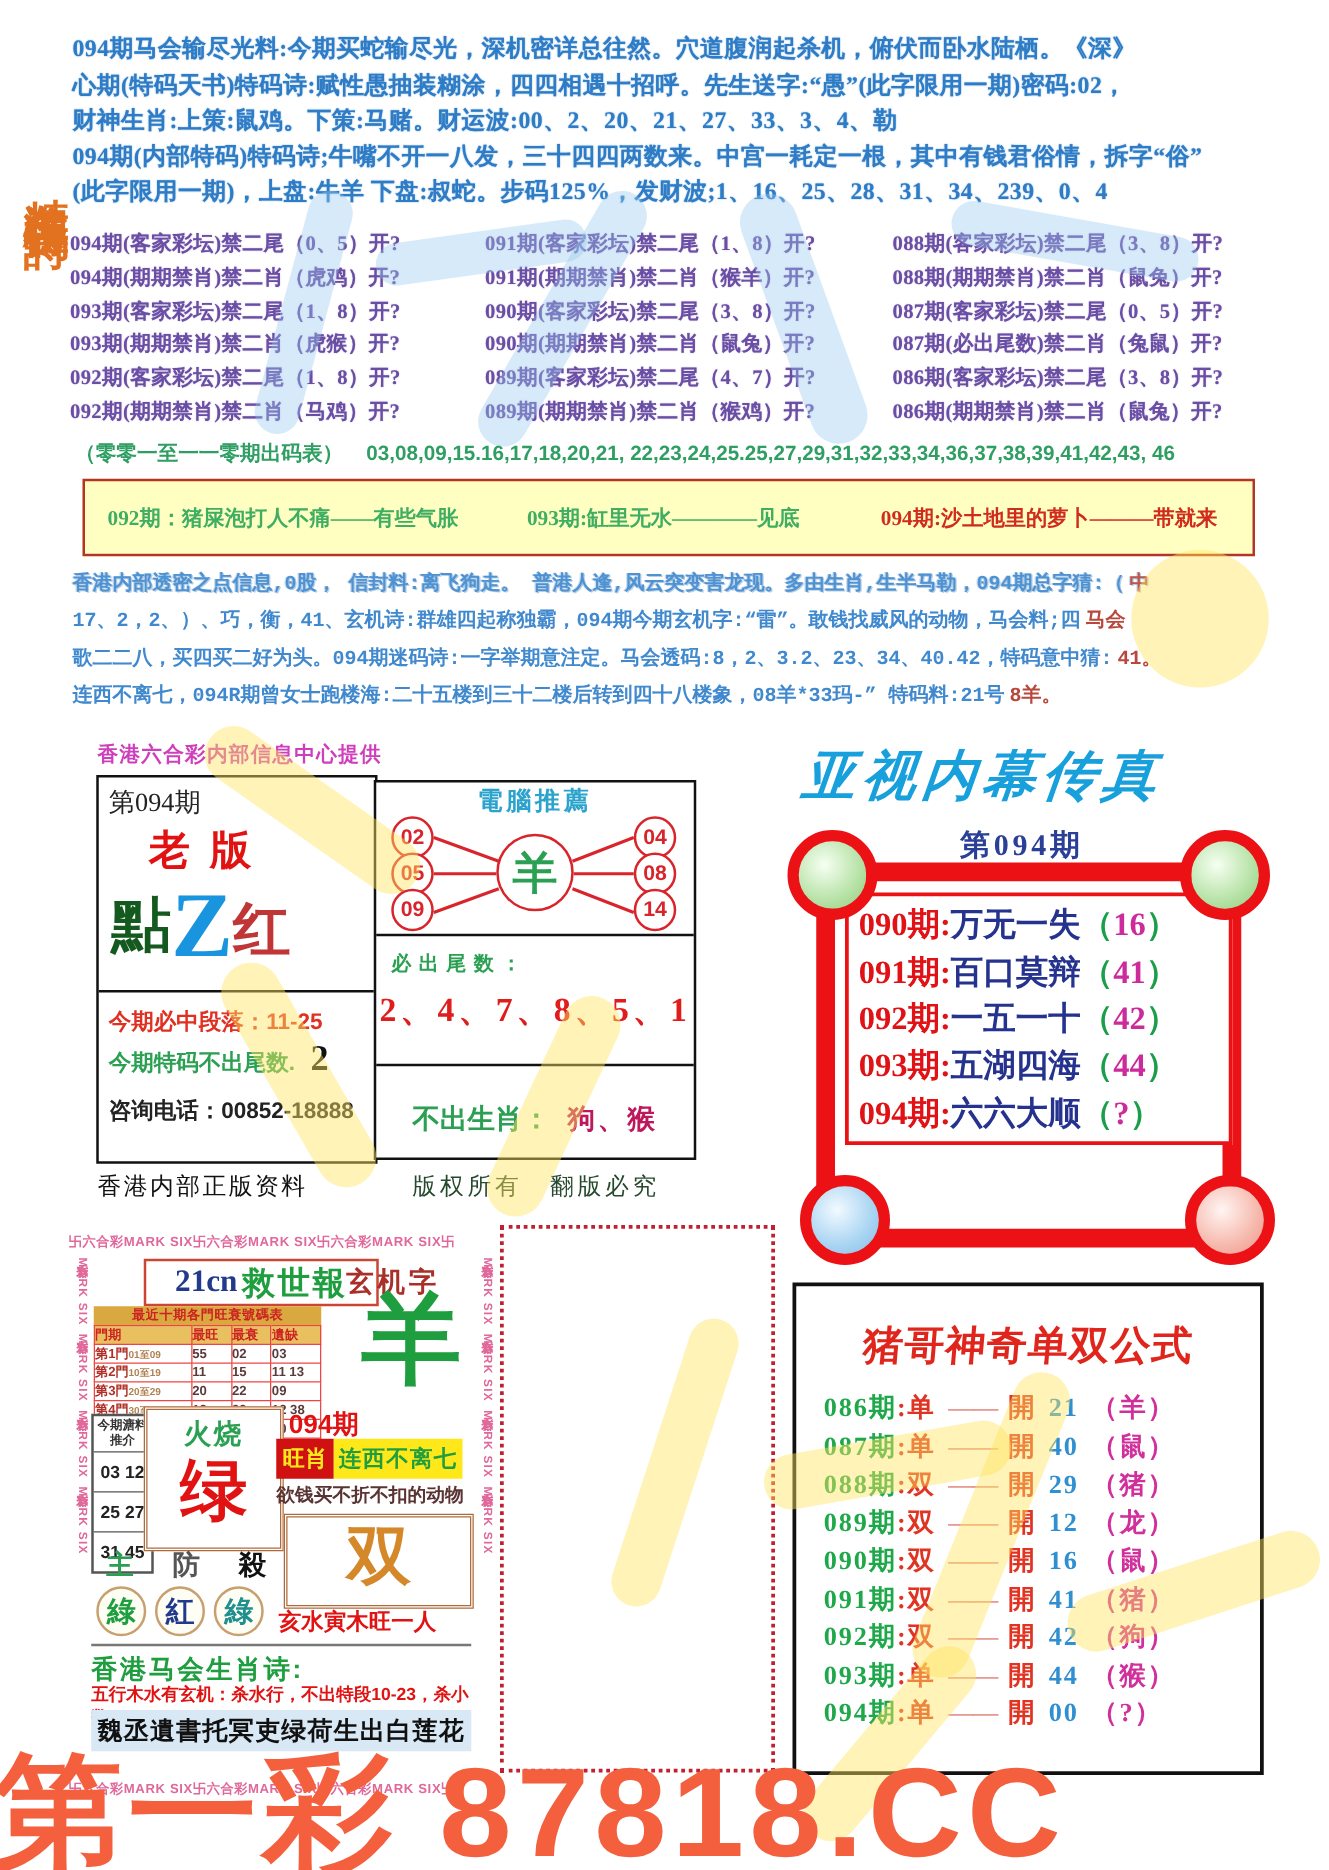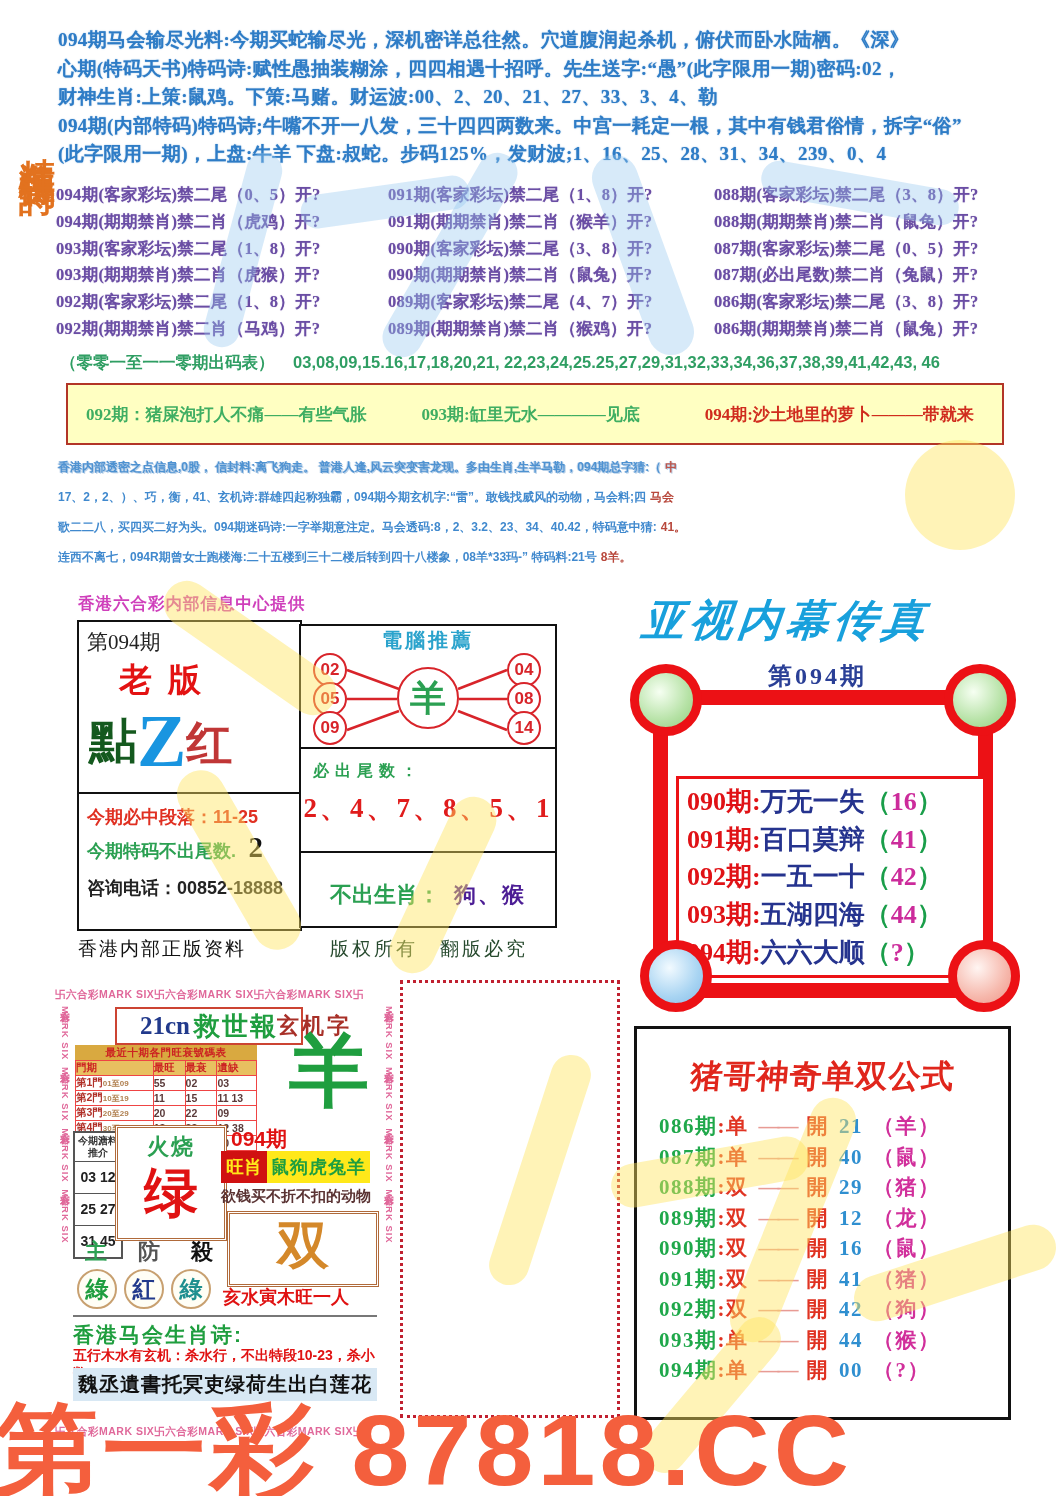--- a/index.html
+++ b/index.html
@@ -21,21 +21,21 @@
   .chuma{position:absolute;left:60px;top:352px;width:1000px;color:#2f9e63;font-weight:bold;
          font-size:16.5px;z-index:3;white-space:nowrap;}
   
   .ybox{position:absolute;left:66px;top:383px;width:934px;height:58px;background:#ffffc2;
         border:2px solid #b23527;display:flex;align-items:center;z-index:3;
         font-size:17px;font-weight:bold;font-family:"Liberation Serif",serif;}
   .ybox .g{color:#3fae62;} .ybox .r{color:#d02c1e;}
   .ybox .i1{margin-left:18px;} .ybox .i2{margin-left:55px;} .ybox .i3{margin-left:65px;}
   
   .midlines{position:absolute;left:58px;top:452px;width:952px;color:#4089ce;font-weight:bold;
-            font-size:12px;line-height:30px;z-index:3;font-family:Liberation Sans, sans-serif;}
+            font-size:16px;line-height:30px;z-index:3;font-family:Liberation Mono, monospace;}
   .midlines .mark{color:#b8483c;margin-left:4px;}
   .blurline{text-shadow:1px 1px 0 rgba(110,160,210,.55), -1px 0 0 rgba(130,170,215,.45);opacity:.92;}
   
   .ic-header{position:absolute;left:78px;top:593px;color:#cf3fbb;font-size:16.5px;font-weight:bold;
              letter-spacing:1px;z-index:3;}
   .ic-box{position:absolute;left:77px;top:620px;width:221px;height:307px;border:2px solid #111;
           background:#fff;z-index:3;}
   .ic-top{height:170px;border-bottom:2px solid #111;position:relative;}
   .ic-period{position:absolute;left:8px;top:6px;font-size:21px;color:#222;font-family:"Liberation Serif",serif;}
   .ic-laoban{position:absolute;left:40px;top:36px;font-size:33px;font-weight:bold;color:#e31212;
@@ -62,31 +62,31 @@
         background:#fff;box-sizing:border-box;}
   .bigc{position:absolute;width:62px;height:62px;border:2.5px solid #d8242a;border-radius:50%;
         color:#2ba052;font-size:36px;font-weight:bold;display:flex;align-items:center;justify-content:center;
         background:#fff;box-sizing:border-box;left:96px;top:16px;}
   .pc-s2{height:90px;border-bottom:2px solid #111;}
   .pc-taillabel{color:#2ba052;font-size:16px;font-weight:bold;letter-spacing:6px;margin:12px 0 0 12px;}
   .pc-tails{color:#e01c1c;font-size:27px;font-weight:bold;letter-spacing:3px;text-align:center;margin-top:8px;
             font-family:"Liberation Serif",serif;}
   .pc-s3{height:84px;display:flex;align-items:center;justify-content:center;}
   .pc-banlabel{color:#2ba052;font-size:22px;font-weight:bold;}
-  .pc-ban{color:#4c1d95;font-size:22px;font-weight:bold;margin-left:14px;letter-spacing:2px;}
+  .pc-ban{color:#be185d;font-size:22px;font-weight:bold;margin-left:14px;letter-spacing:2px;}
   .pc-footer{position:absolute;left:330px;top:936px;color:#274a2e;font-size:19px;letter-spacing:3px;z-index:3;
              font-family:"Liberation Serif",serif;}
   
   .as-title{position:absolute;left:642px;top:592px;color:#18a0dc;font-size:43px;font-weight:bold;
             letter-spacing:5px;transform:skewX(-6deg);z-index:3;font-family:"Liberation Serif",serif;font-style:italic;}
   .as-period{position:absolute;left:768px;top:660px;color:#2a3f96;font-size:24px;font-weight:bold;
              letter-spacing:3px;z-index:3;font-family:"Liberation Serif",serif;}
   .as-frame{position:absolute;left:653px;top:690px;width:340px;height:308px;border:15px solid #ec1115;
             border-radius:26px;z-index:3;box-sizing:border-box;background:#fff;}
-  .as-inner{position:absolute;left:676px;top:776px;width:310px;height:202px;border:3px solid #ec1115;
+  .as-inner{position:absolute;left:676px;top:714px;width:310px;height:202px;border:3px solid #ec1115;
             z-index:5;background:#fff;display:flex;flex-direction:column;justify-content:space-around;
             padding:4px 8px;box-sizing:border-box;font-family:"Liberation Serif",serif;}
   .as-row{font-size:26px;font-weight:bold;white-space:nowrap;}
   .as-p{color:#e01216;} .as-t{color:#25338e;} .as-par{color:#1a9e4a;} .as-n{color:#cc2b9b;}
   .ball{position:absolute;width:72px;height:72px;border-radius:50%;border:9px solid #ec1115;
         box-sizing:border-box;z-index:6;}
   .ball-green{background:radial-gradient(circle at 38% 35%, #f6fff2, #b6e2a6 60%, #93ce7e);}
   .ball-blue{background:radial-gradient(circle at 38% 35%, #f2faff, #a8d4f2 60%, #86bce8);}
   .ball-pink{background:radial-gradient(circle at 38% 35%, #fff5f2, #f6b8ac 60%, #ee9488);}
   
@@ -371,21 +371,21 @@
   </div>
 
   <div class="np-lvframe">
     <div class="np-huoshao">火烧</div>
     <div class="np-lv">绿</div>
   </div>
 
   <div class="np-period">094期</div>
   <div class="np-wx">
     <span class="wx-badge">旺肖</span>
-    <span class="wx-animals">鼠狗虎兔羊</span>
+    <span class="wx-animals">连西不离七</span>
   </div>
   <div class="np-yuqian">欲钱买不折不扣的动物</div>
 
   <div class="np-shuangframe">
     <div class="np-shuang">双</div>
   </div>
   <div class="np-haishui">亥水寅木旺一人</div>
 
   <div class="np-zfs">
     <span class="z1">主</span>

